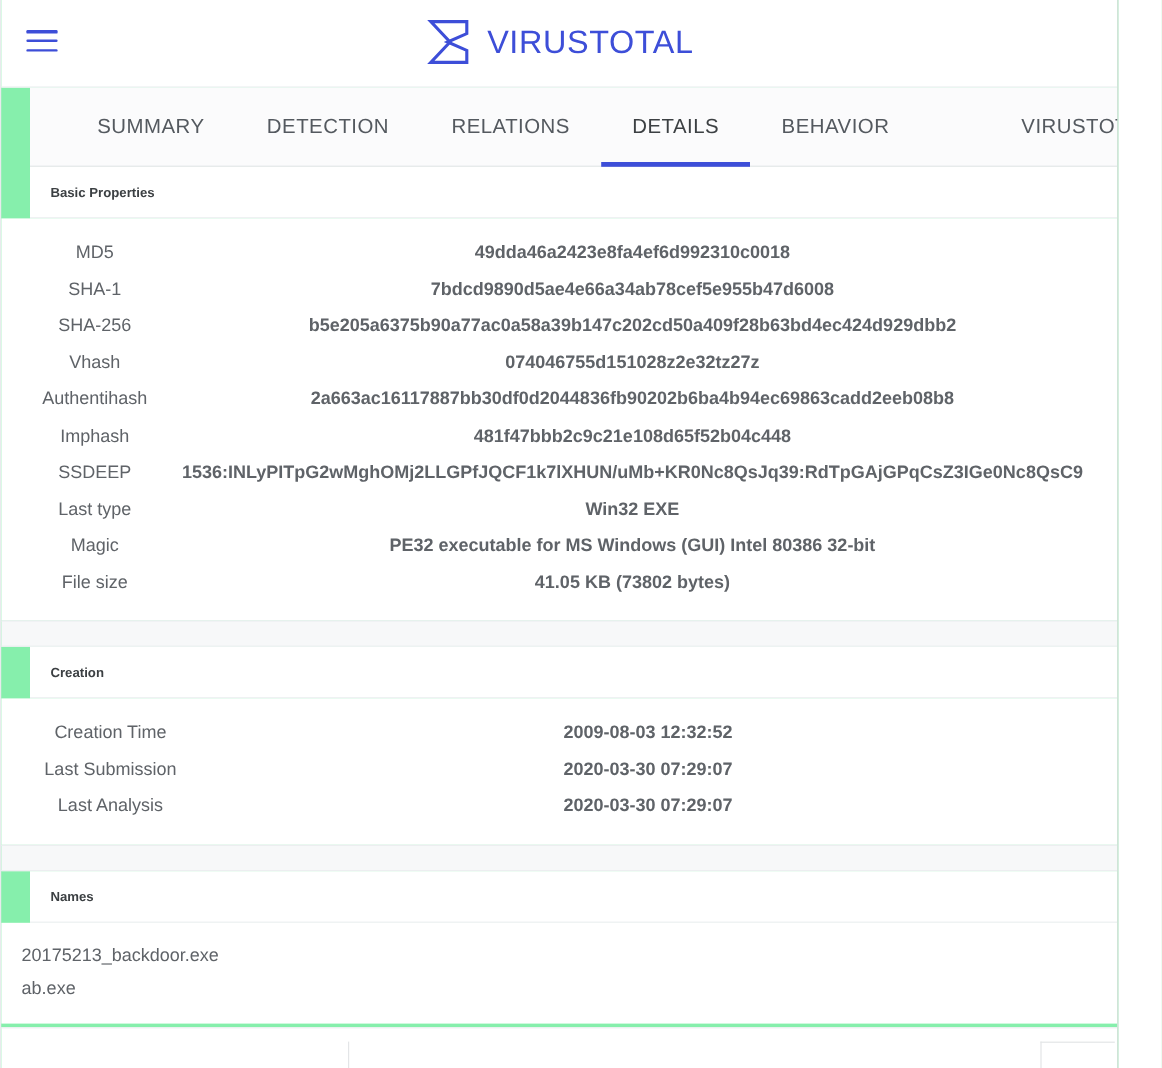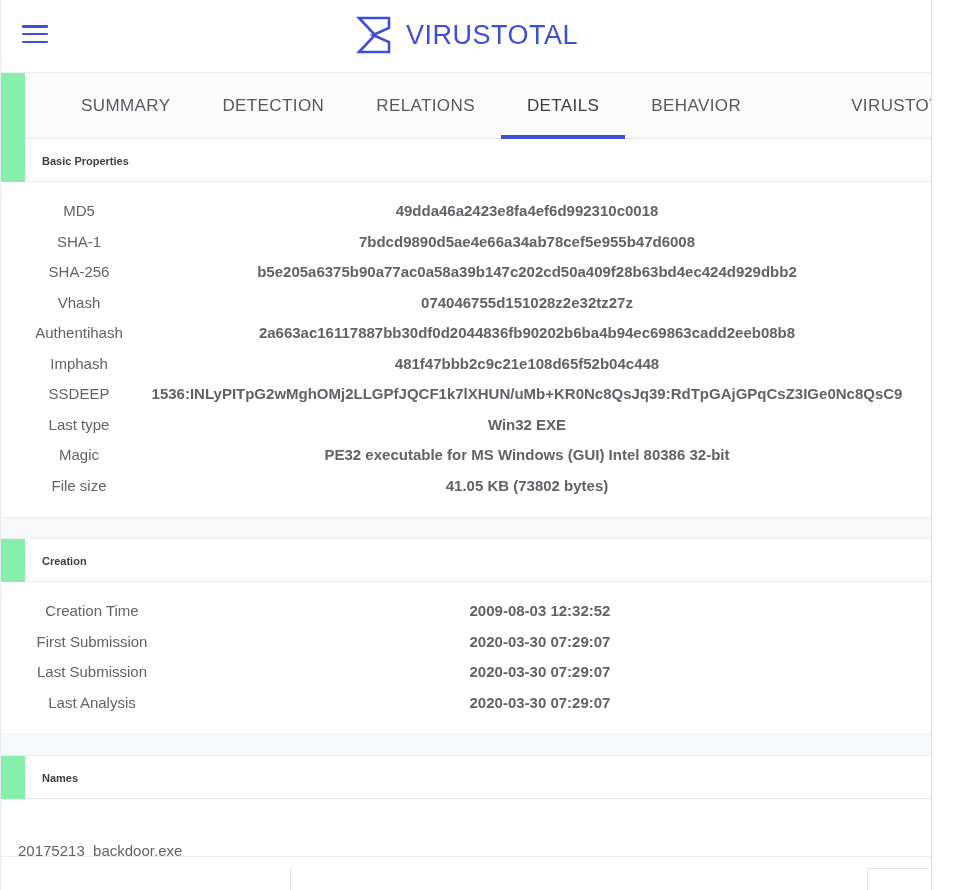--- a/index.html
+++ b/index.html
@@ -159,21 +159,20 @@
   td.key { width: 122px; color: #5f6368; padding-right: 14px; }
   td.val { color: #5f6368; font-weight: bold; }
 
   table.history td.key { width: 148px; }
 
   .name-row {
     font-size: 15px;
     color: #5f6368;
     line-height: 27px;
     padding: 0;
-    margin-top: 24px;
   }
 
   .bottom-strip {
     position: absolute;
     left: 0; right: 0;
     bottom: 0;
     height: 34px;
     background: #ffffff;
     border-top: 1px solid #eceef0;
   }
@@ -290,24 +289,20 @@
 
   <div class="section-head">Creation</div>
   <div class="section-body">
     <table class="props history">
       <tbody>
         <tr>
           <td class="key">Creation Time</td>
           <td class="val">2009-08-03 12:32:52</td>
         </tr>
         <tr>
-          <td class="key">First Submission</td>
-          <td class="val">2020-03-30 07:29:07</td>
-        </tr>
-        <tr>
           <td class="key">Last Submission</td>
           <td class="val">2020-03-30 07:29:07</td>
         </tr>
         <tr>
           <td class="key">Last Analysis</td>
           <td class="val">2020-03-30 07:29:07</td>
         </tr>
       </tbody>
     </table>
   </div>

